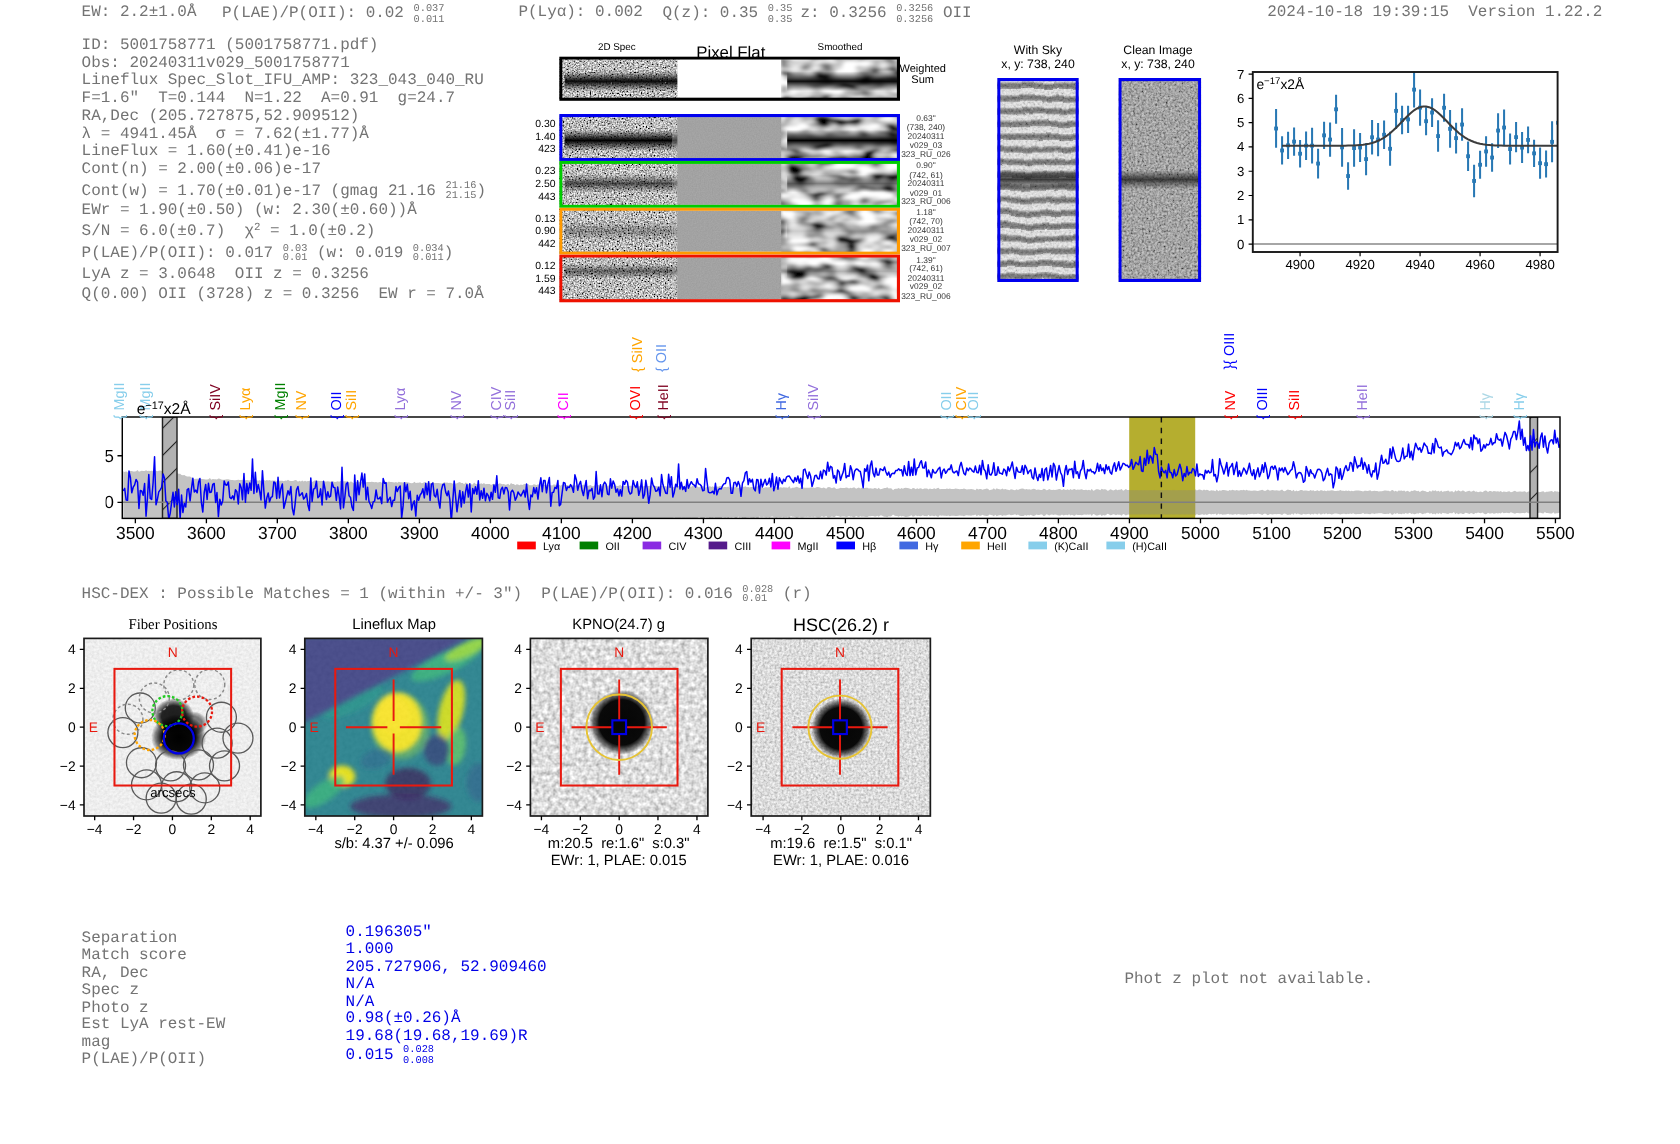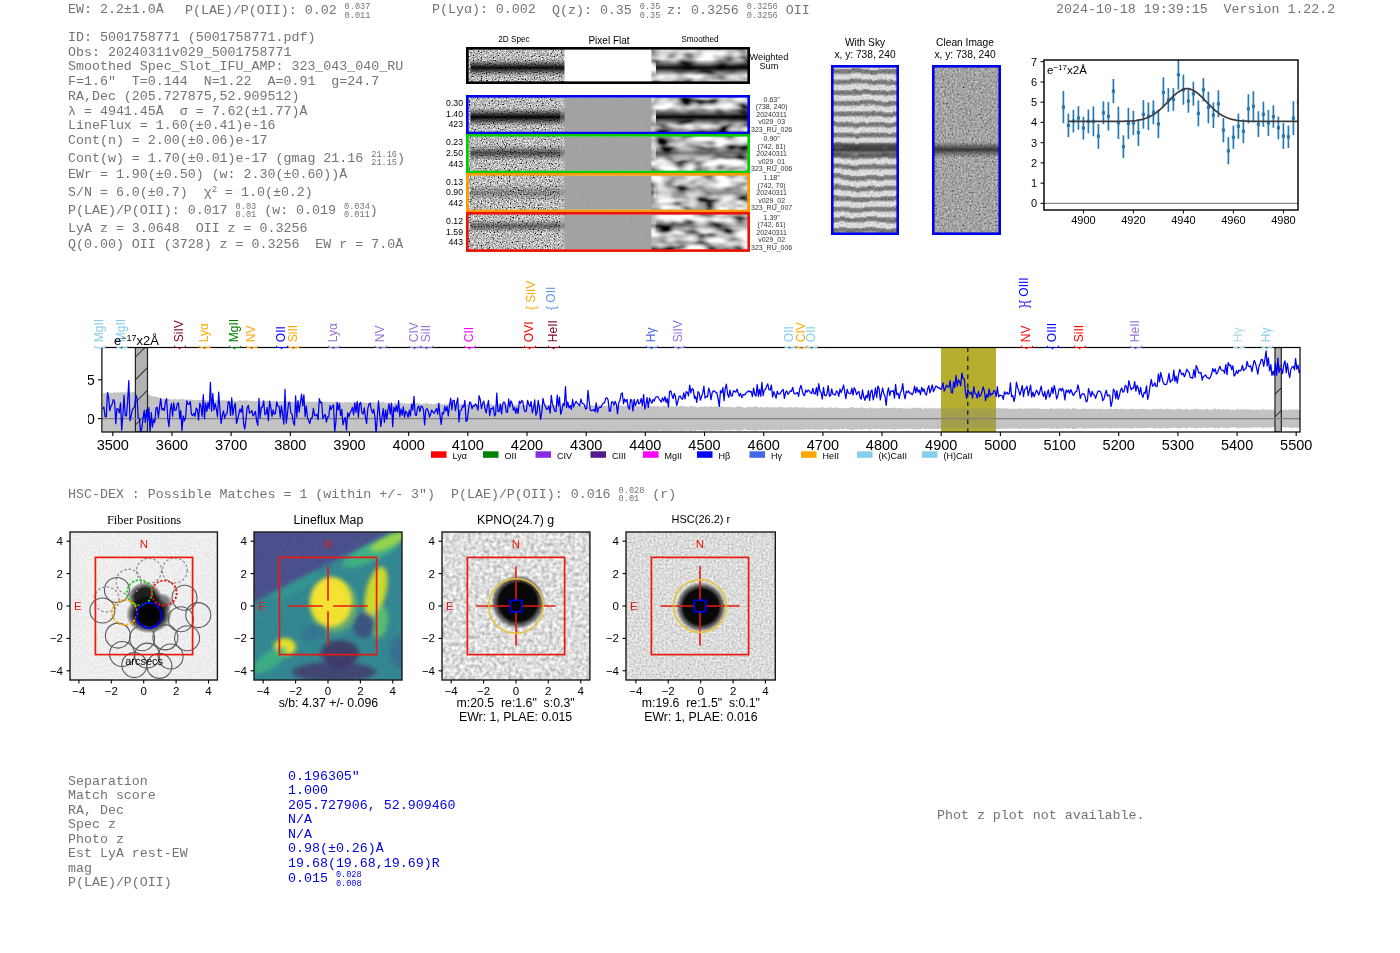--- a/index.html
+++ b/index.html
@@ -16,21 +16,21 @@
 </style></head><body>
 <div id="page">
 <div class="abs mono" style="left:68px;top:3px;">EW: 2.2±1.0Å</div>
     <div class="abs mono" style="left:185px;top:3px;">P(LAE)/P(OII): 0.02 <span class="stk"><span>0.037</span><span>0.011</span></span></div>
     <div class="abs mono" style="left:432px;top:3px;">P(Lyα): 0.002</div>
     <div class="abs mono" style="left:552px;top:3px;">Q(z): 0.35 <span class="stk"><span>0.35</span><span>0.35</span></span></div>
     <div class="abs mono" style="left:667px;top:3px;">z: 0.3256 <span class="stk"><span>0.3256</span><span>0.3256</span></span> OII</div>
     <div class="abs mono" style="left:1056px;top:3px;">2024-10-18 19:39:15  Version 1.22.2</div>
     <div class="abs mono" style="left:68px;top:31.0px;">ID: 5001758771 (5001758771.pdf)</div>
     <div class="abs mono" style="left:68px;top:45.7px;">Obs: 20240311v029_5001758771</div>
-    <div class="abs mono" style="left:68px;top:60.4px;">Smoothed Spec_Slot_IFU_AMP: 323_043_040_RU</div>
+    <div class="abs mono" style="left:68px;top:60.4px;">Lineflux Spec_Slot_IFU_AMP: 323_043_040_RU</div>
     <div class="abs mono" style="left:68px;top:75.1px;">F=1.6"  T=0.144  N=1.22  A=0.91  g=24.7</div>
     <div class="abs mono" style="left:68px;top:89.8px;">RA,Dec (205.727875,52.909512)</div>
     <div class="abs mono" style="left:68px;top:104.5px;">λ = 4941.45Å  σ = 7.62(±1.77)Å</div>
     <div class="abs mono" style="left:68px;top:119.2px;">LineFlux = 1.60(±0.41)e-16</div>
     <div class="abs mono" style="left:68px;top:134.0px;">Cont(n) = 2.00(±0.06)e-17</div>
     <div class="abs mono" style="left:68px;top:150.5px;">Cont(w) = 1.70(±0.01)e-17 (gmag 21.16 <span class="stk"><span>21.16</span><span>21.15</span></span>)</div>
     <div class="abs mono" style="left:68px;top:168.0px;">EWr = 1.90(±0.50) (w: 2.30(±0.60))Å</div>
     <div class="abs mono" style="left:68px;top:182.5px;">S/N = 6.0(±0.7)  χ<span style="font-size:9px;vertical-align:4px;">2</span> = 1.0(±0.2)</div>
     <div class="abs mono" style="left:68px;top:202.5px;">P(LAE)/P(OII): 0.017 <span class="stk"><span>0.03</span><span>0.01</span></span> (w: 0.019 <span class="stk"><span>0.034</span><span>0.011</span></span>)</div>
     <div class="abs mono" style="left:68px;top:222.0px;">LyA z = 3.0648  OII z = 0.3256</div>
@@ -279,21 +279,21 @@
 <rect x="98.5" y="2.5999999999999943" width="89.0" height="34.7" fill="#8f8f8f"></rect>
 <rect x="98.5" y="2.5999999999999943" width="89.0" height="34.699999999999996" filter="url(#p51)" opacity="0.35"></rect>
 <g transform="translate(190.0,2.6)">
 <rect x="0" y="0" width="90.5" height="34.7" fill="#c6c6c6"></rect>
 <rect x="0" y="0" width="90.5" height="34.7" filter="url(#s51)"></rect>
 <rect x="0" y="0" width="90.5" height="34.7" filter="url(#t51)" mask="url(#m51)" opacity="0.3"></rect>
 </g>
 <rect x="1.3" y="1.3" width="281.4" height="37.3" fill="none" stroke="#ee1100" stroke-width="2.6"></rect>
 </svg>
     <div class="abs san ctr" style="left:474px;top:35px;width:80px;font-size:8.2px;">2D Spec</div>
-    <div class="abs san ctr" style="left:569px;top:35px;width:80px;font-size:10px;">Pixel Flat</div>
+    <div class="abs san ctr" style="left:569px;top:35px;width:80px;font-size:14px;">Pixel Flat</div>
     <div class="abs san ctr" style="left:660px;top:35px;width:80px;font-size:8.2px;">Smoothed</div>
     <div class="abs san" style="left:749.6px;top:52.5px;font-size:9.2px;line-height:9.6px;">Weighted<br>Sum</div>
     <div class="abs san rgt" style="left:428px;top:98.1px;width:35px;font-size:8.7px;line-height:10.6px;">0.30<br>1.40<br>423</div>
     <div class="abs san rgt" style="left:428px;top:137.4px;width:35px;font-size:8.7px;line-height:10.6px;">0.23<br>2.50<br>443</div>
     <div class="abs san rgt" style="left:428px;top:176.7px;width:35px;font-size:8.7px;line-height:10.6px;">0.13<br>0.90<br>442</div>
     <div class="abs san rgt" style="left:428px;top:216.0px;width:35px;font-size:8.7px;line-height:10.6px;">0.12<br>1.59<br>443</div>
     <div class="abs san" style="left:751px;top:95.7px;font-size:7px;line-height:7.5px;color:#333;">0.63"<br>(738, 240)<br>20240311<br>v029_03<br>323_RU_026</div>
     <div class="abs san" style="left:751px;top:135.0px;font-size:7px;line-height:7.5px;color:#333;">0.90"<br>(742, 61)<br>20240311<br>v029_01<br>323_RU_006</div>
     <div class="abs san" style="left:751px;top:174.3px;font-size:7px;line-height:7.5px;color:#333;">1.18"<br>(742, 70)<br>20240311<br>v029_02<br>323_RU_007</div>
     <div class="abs san" style="left:751px;top:213.6px;font-size:7px;line-height:7.5px;color:#333;">1.39"<br>(742, 61)<br>20240311<br>v029_02<br>323_RU_006</div>
@@ -858,21 +858,21 @@
       <line x1="26.5" y1="45.6" x2="30" y2="45.6" stroke="#000" stroke-width="1.1"></line>
       <text x="23" y="49.6" text-anchor="end" font-size="11.5">2</text>
       <line x1="169.4" y1="152.0" x2="169.4" y2="155.5" stroke="#000" stroke-width="1.1"></line>
       <text x="169.4" y="167.0" text-anchor="middle" font-size="11.5">4</text>
       <line x1="26.5" y1="13.2" x2="30" y2="13.2" stroke="#000" stroke-width="1.1"></line>
       <text x="23" y="17.2" text-anchor="end" font-size="11.5">4</text>
 </svg>
     <div class="abs san ctr" style="left:34.1px;top:512.5px;width:220px;font-size:12.3px;font-family:Liberation Serif, serif;">Fiber Positions</div>
     <div class="abs san ctr" style="left:218.4px;top:512.5px;width:220px;font-size:12.3px;">Lineflux Map</div>
     <div class="abs san ctr" style="left:405.6px;top:512.5px;width:220px;font-size:12.3px;">KPNO(24.7) g</div>
-    <div class="abs san ctr" style="left:590.9px;top:512.5px;width:220px;font-size:11px;">HSC(26.2) r</div>
+    <div class="abs san ctr" style="left:590.9px;top:512.5px;width:220px;font-size:15px;">HSC(26.2) r</div>
     <div class="abs san ctr" style="left:34.1px;top:655px;width:220px;font-size:11px;">arcsecs</div>
     <div class="abs san ctr" style="left:218.4px;top:695.5px;width:220px;font-size:12.3px;">s/b: 4.37 +/- 0.096</div>
     <div class="abs san ctr" style="left:405.6px;top:695.5px;width:220px;font-size:12.3px;">m:20.5  re:1.6"  s:0.3"</div>
     <div class="abs san ctr" style="left:405.6px;top:709.5px;width:220px;font-size:12.3px;">EWr: 1, PLAE: 0.015</div>
     <div class="abs san ctr" style="left:590.9px;top:695.5px;width:220px;font-size:12.3px;">m:19.6  re:1.5"  s:0.1"</div>
     <div class="abs san ctr" style="left:590.9px;top:709.5px;width:220px;font-size:12.3px;">EWr: 1, PLAE: 0.016</div>
     <div class="abs mono" style="left:68px;top:486.5px;">HSC-DEX : Possible Matches = 1 (within +/- 3")  P(LAE)/P(OII): 0.016 <span class="stk"><span>0.028</span><span>0.01</span></span> (r)</div>
     <div class="abs mono" style="left:68px;top:774.5px;">Separation</div>
     <div class="abs mono" style="left:68px;top:789.0px;">Match score</div>
     <div class="abs mono" style="left:68px;top:803.5px;">RA, Dec</div>

